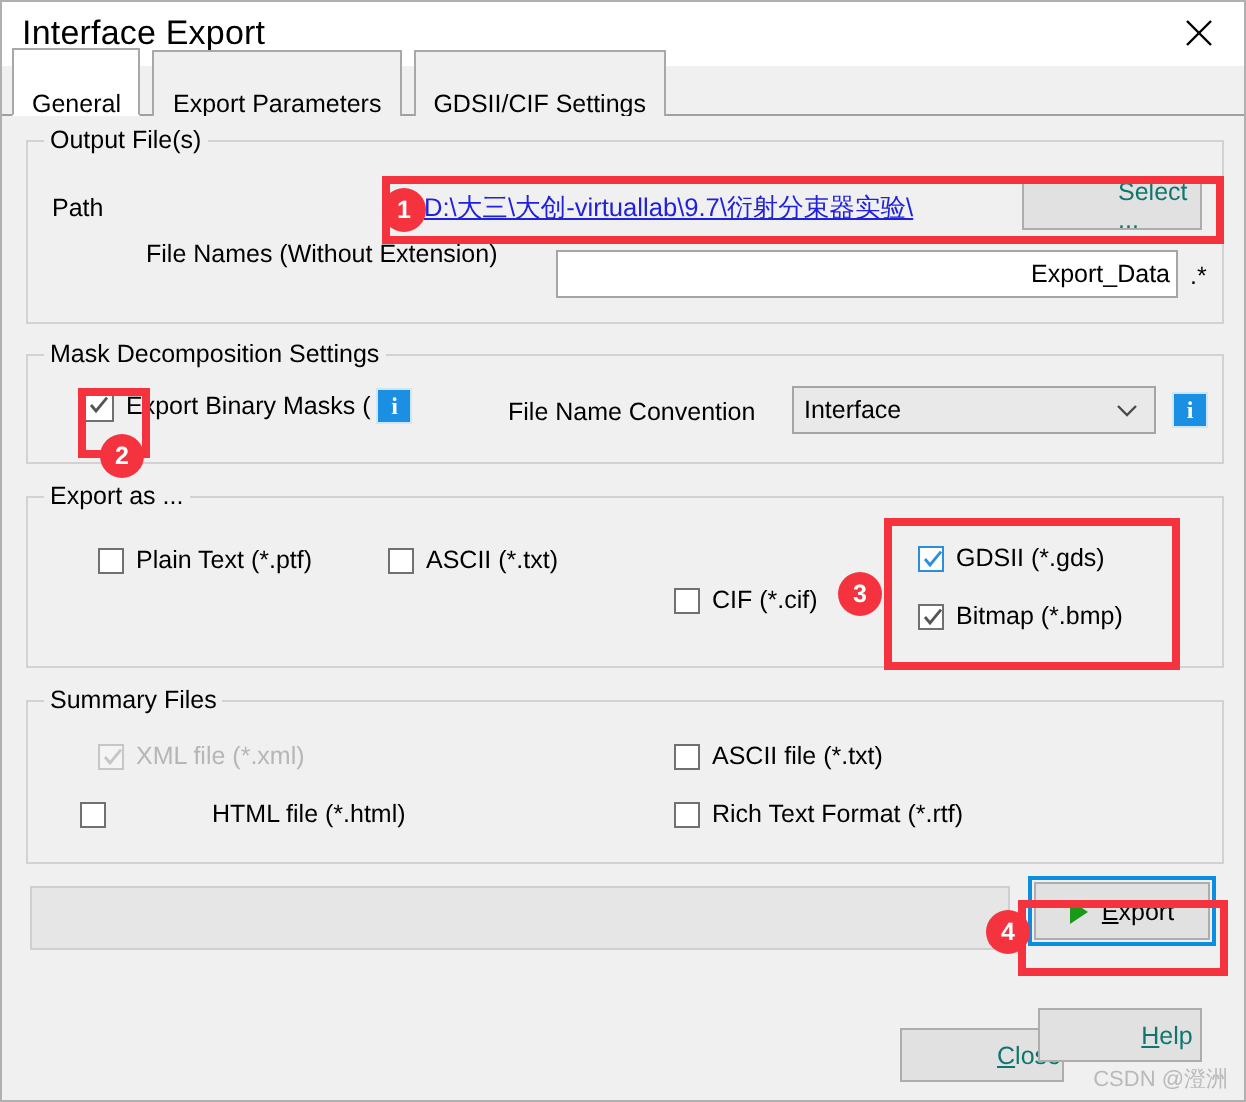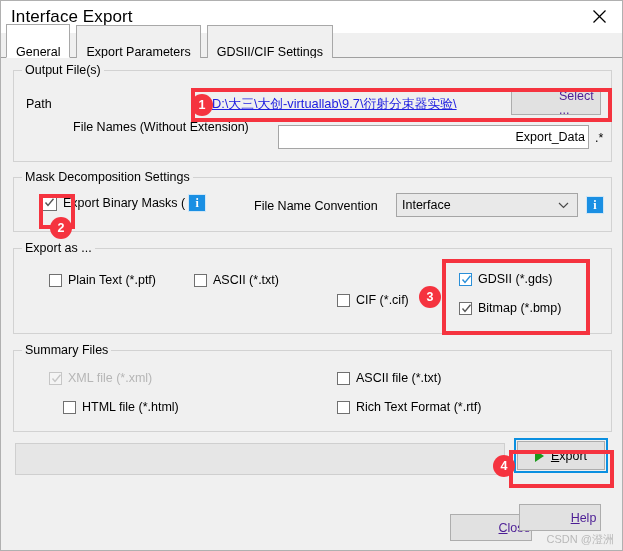--- a/index.html
+++ b/index.html
@@ -127,21 +127,21 @@
   }
 
   .btn {
     background: #e1e1e1;
     border: 1px solid #adadad;
     box-sizing: border-box;
     font-size: 12.5px;
     display: flex;
     align-items: center;
     justify-content: center;
-    color: #4c1d95;
+    color: #0f766e;
     position: absolute;
     padding-left: 47px;
   }
 
   .textbox {
     position: absolute;
     background: #ffffff;
     border: 1px solid #a5a5a5;
     box-sizing: border-box;
     display: flex;
@@ -387,21 +387,21 @@
           </svg>
         </span>
         <span class="cb-label disabled">XML file (*.xml)</span>
       </div>
 
       <div class="cb-row" style="left:323px; top:20px;">
         <span class="cb"></span>
         <span>ASCII file (*.txt)</span>
       </div>
 
-      <div class="cb-row" style="left:49px; top:49px;">
+      <div class="cb-row" style="left:26px; top:49px;gap:47px;">
         <span class="cb"></span>
         <span>HTML file (*.html)</span>
       </div>
 
       <div class="cb-row" style="left:323px; top:49px;align-items:flex-end;">
         <span class="cb"></span>
         <span>Rich Text Format (*.rtf)</span>
       </div>
     </div>
 

